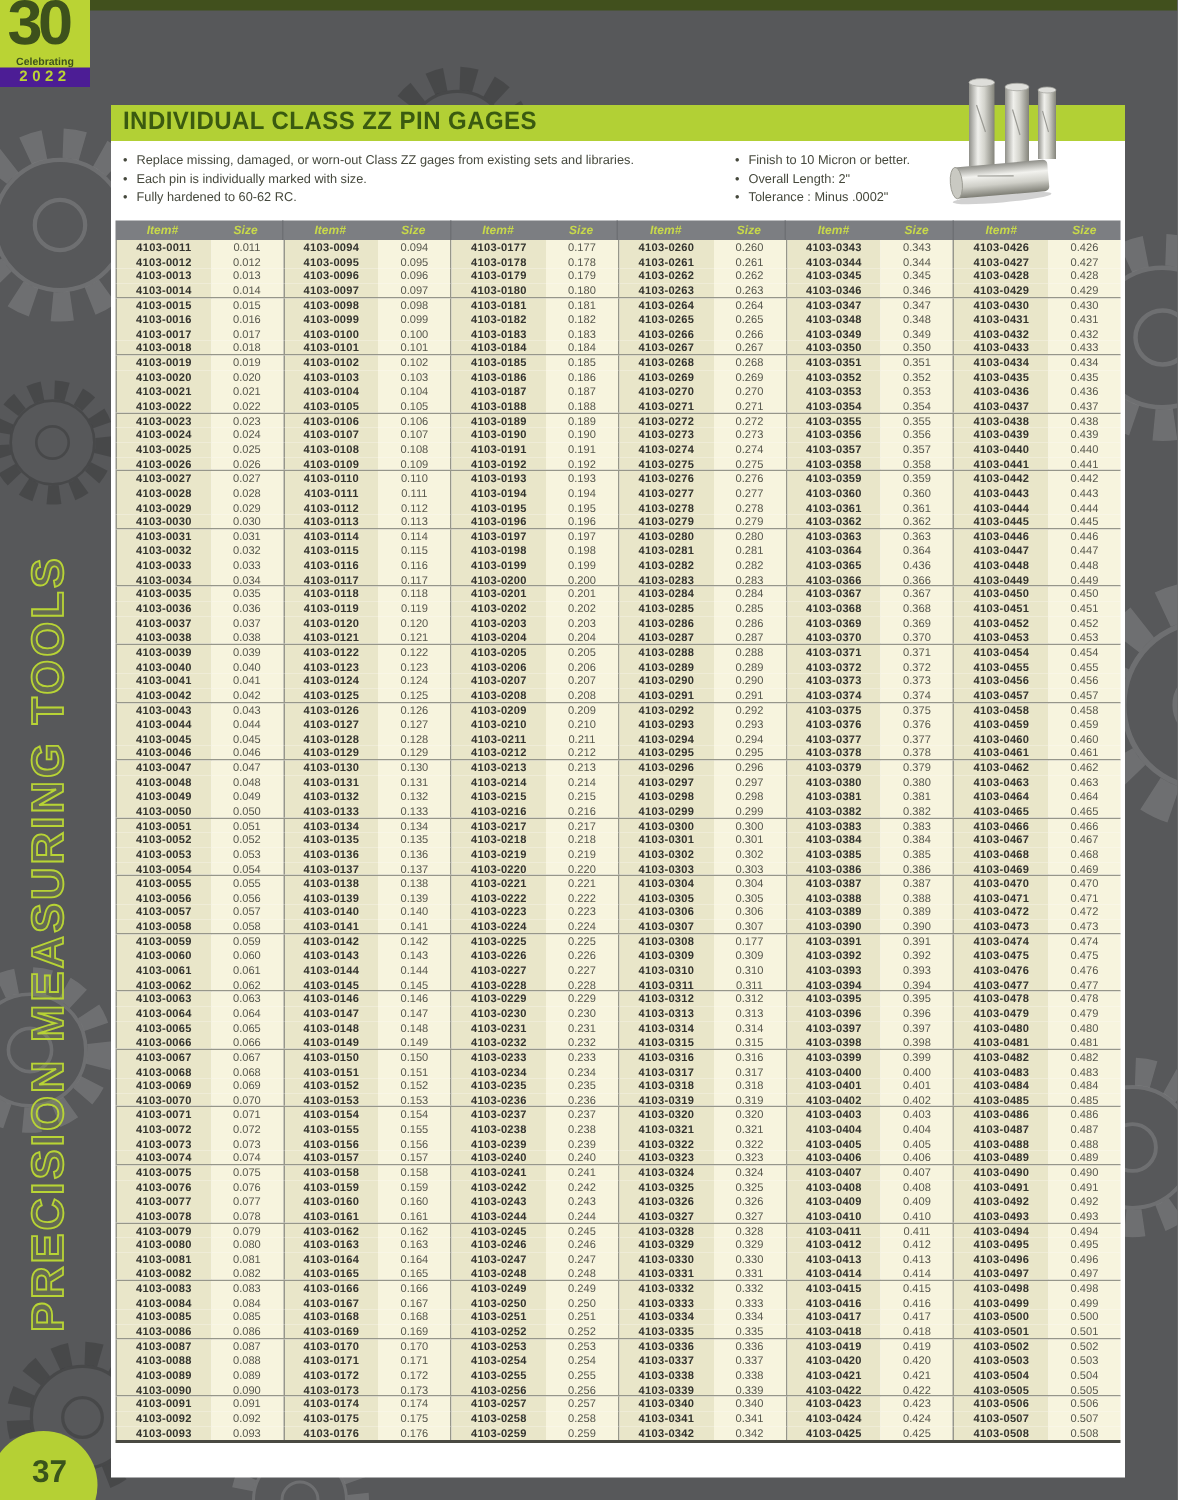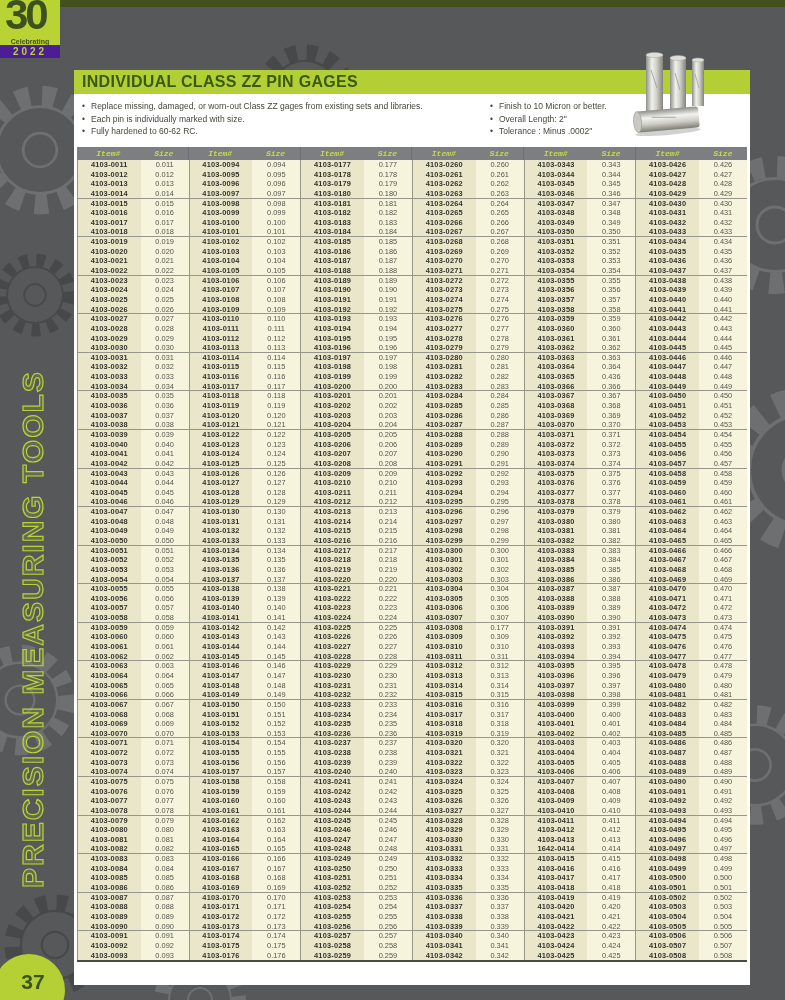--- a/index.html
+++ b/index.html
@@ -70,21 +70,21 @@
   .intro{display:flex;padding:6px 0 4px 8px;height:43px;}
   .bullets-left{width:400px;}
   .bullets-right{width:240px;padding-left:8px;}
   .bullet-row{display:flex;font-size:8.5px;line-height:12.5px;color:#45483c;}
   .bullet-row .dot{width:9px;color:#45483c;}
   
   .pins-photo{position:absolute;left:552px;top:48px;z-index:4;}
   
   .gage-table{margin-left:3px;width:670px;}
   .thead{
-    display:flex;height:13px;background:#7c7e82;align-items:center;font-family:Liberation Mono, monospace;
+    display:flex;height:13px;background:#7c7e82;align-items:center;
   }
   .thead .pair{border-left:1px solid #6e7074;}
   .thead .pair:first-child{border-left:none;}
   .th{
     font-size:8px;font-weight:bold;font-style:italic;color:#c8d94a;
     text-align:center;line-height:13px;
   }
   .tbody{border-bottom:2px solid #4a4a42;}
   .tr{display:flex;height:9.65px;box-sizing:border-box;}
   .tr.group-end{border-bottom:1px solid #96968a;}
@@ -2072,21 +2072,21 @@
             </div>
             <div class="pair">
               <div class="td td-item">4103-0248</div>
               <div class="td td-size">0.248</div>
             </div>
             <div class="pair">
               <div class="td td-item">4103-0331</div>
               <div class="td td-size">0.331</div>
             </div>
             <div class="pair">
-              <div class="td td-item">1642-0414</div>
+              <div class="td td-item">4103-0414</div>
               <div class="td td-size">0.414</div>
             </div>
             <div class="pair">
               <div class="td td-item">4103-0497</div>
               <div class="td td-size">0.497</div>
             </div>
           </div>
           <div class="tr">
             <div class="pair">
               <div class="td td-item">4103-0083</div>

